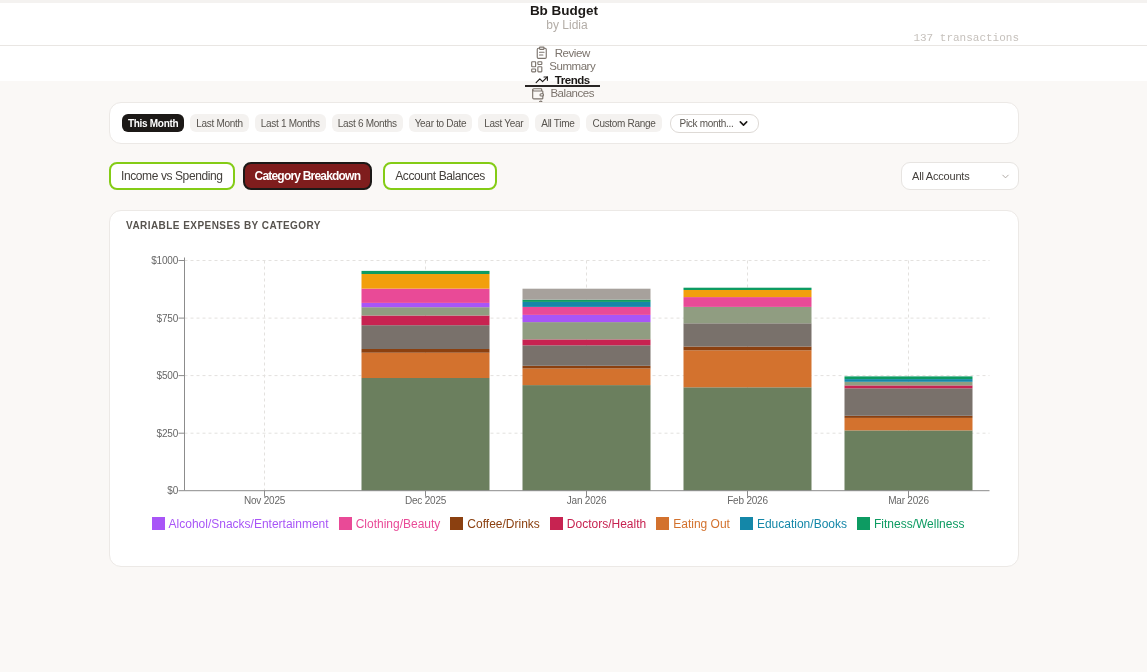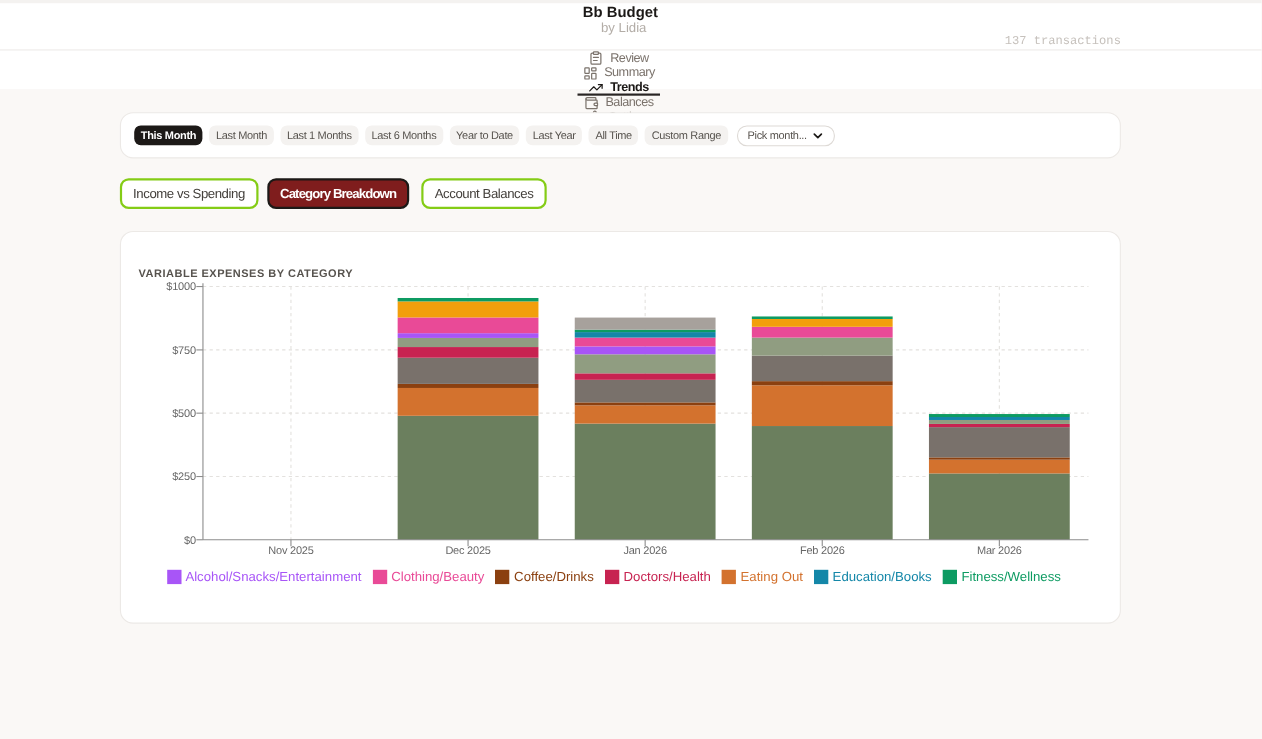--- a/index.html
+++ b/index.html
@@ -24,25 +24,25 @@
   .filters { height:42px; display:flex; align-items:center; padding:0 12px; gap:6px; }
   .pill { height:18px; display:flex; align-items:center; padding:0 6px; border-radius:6px; background:#F4F2F0; color:#57534E; font-size:10px; letter-spacing:-0.3px; white-space:nowrap; }
   .pill.active { background:#1C1917; color:#fff; font-weight:bold; }
   .mselect { height:19px; border:1px solid #DEDAD6; border-radius:9px; background:#fff; display:flex; align-items:center; padding:0 9px; gap:5px; font-size:10px; letter-spacing:-0.3px; color:#57534E; margin-left:2px; }
   .btnrow { margin-top:18px; display:flex; gap:8px; align-items:center; height:28px; }
   .btn { height:28px; display:flex; align-items:center; padding:0 10px; background:#fff; border:2px solid #84cc16; border-radius:8px; font-size:12px; letter-spacing:-0.4px; color:#44403C; white-space:nowrap; }
   .btn.active { background:#7f1d1d; border-color:#1C1917; color:#fff; font-weight:bold; letter-spacing:-0.8px; }
   .btn.active + .btn { margin-left:3px; }
   .acct { margin-left:auto; width:118px; height:28px; border:1px solid #E7E4E1; border-radius:9px; background:#fff; display:flex; align-items:center; padding:0 7px 0 10px; font-size:11px; letter-spacing:-0.2px; color:#44403C; }
   .chartcard { margin-top:20px; height:357px; position:relative; }
-  .ctitle { position:absolute; left:16px; top:33px; font-size:10px; font-weight:bold; color:#57534E; letter-spacing:.45px; }
+  .ctitle { position:absolute; left:16px; top:9px; font-size:10px; font-weight:bold; color:#57534E; letter-spacing:.45px; }
   .legend { position:absolute; left:-6px; width:100%; display:flex; justify-content:center; align-items:center; font-size:12px; }
   .lg1 { top:306px; gap:10px; }
   .lg2 { top:324px; gap:10px; }
-  .li { display:flex; align-items:center; gap:4px; white-space:nowrap; }
+  .li { display:flex; align-items:flex-start; gap:4px; white-space:nowrap; }
   .sq { width:13px; height:13px; display:inline-block; }
 </style>
 </head>
 <body>
 <div class="topstrip"></div>
 <header>
   <div class="wrap hrow">
     <span class="brand">Bb Budget</span>
       <span class="by">by Lidia</span>
     <span class="tx">137 transactions</span>
@@ -105,20 +105,25 @@
       <div class="mselect">Pick month...
         <svg width="11" height="11" viewBox="0 0 24 24" fill="none" stroke="#1C1917" stroke-width="3.4" stroke-linecap="round" stroke-linejoin="round">
             <polyline points="5 8.5 12 15.5 19 8.5"></polyline>
           </svg>
       </div>
     </div>
     <div class="btnrow">
       <div class="btn">Income vs Spending</div>
       <div class="btn active">Category Breakdown</div>
       <div class="btn">Account Balances</div>
+      <div class="acct">All Accounts
+        <svg style="margin-left:auto" width="11" height="11" viewBox="0 0 24 24" fill="none" stroke="#A9A29C" stroke-width="2" stroke-linecap="round" stroke-linejoin="round">
+            <polyline points="6 9 12 15 18 9"></polyline>
+          </svg>
+      </div>
     </div>
     <div class="card chartcard">
       <div class="ctitle">VARIABLE EXPENSES BY CATEGORY</div>
       <svg width="908" height="300" viewBox="0 0 908 300" style="position:absolute;left:0;top:0">
         <g stroke="#E3E1DE" stroke-dasharray="3 3" fill="none">
           <line x1="74.5" y1="222.2" x2="879.5" y2="222.2"></line>
           <line x1="74.5" y1="164.6" x2="879.5" y2="164.6"></line>
           <line x1="74.5" y1="107.1" x2="879.5" y2="107.1"></line>
           <line x1="74.5" y1="49.5" x2="879.5" y2="49.5"></line>
           <line x1="154.5" y1="49.5" x2="154.5" y2="279.7"></line>

